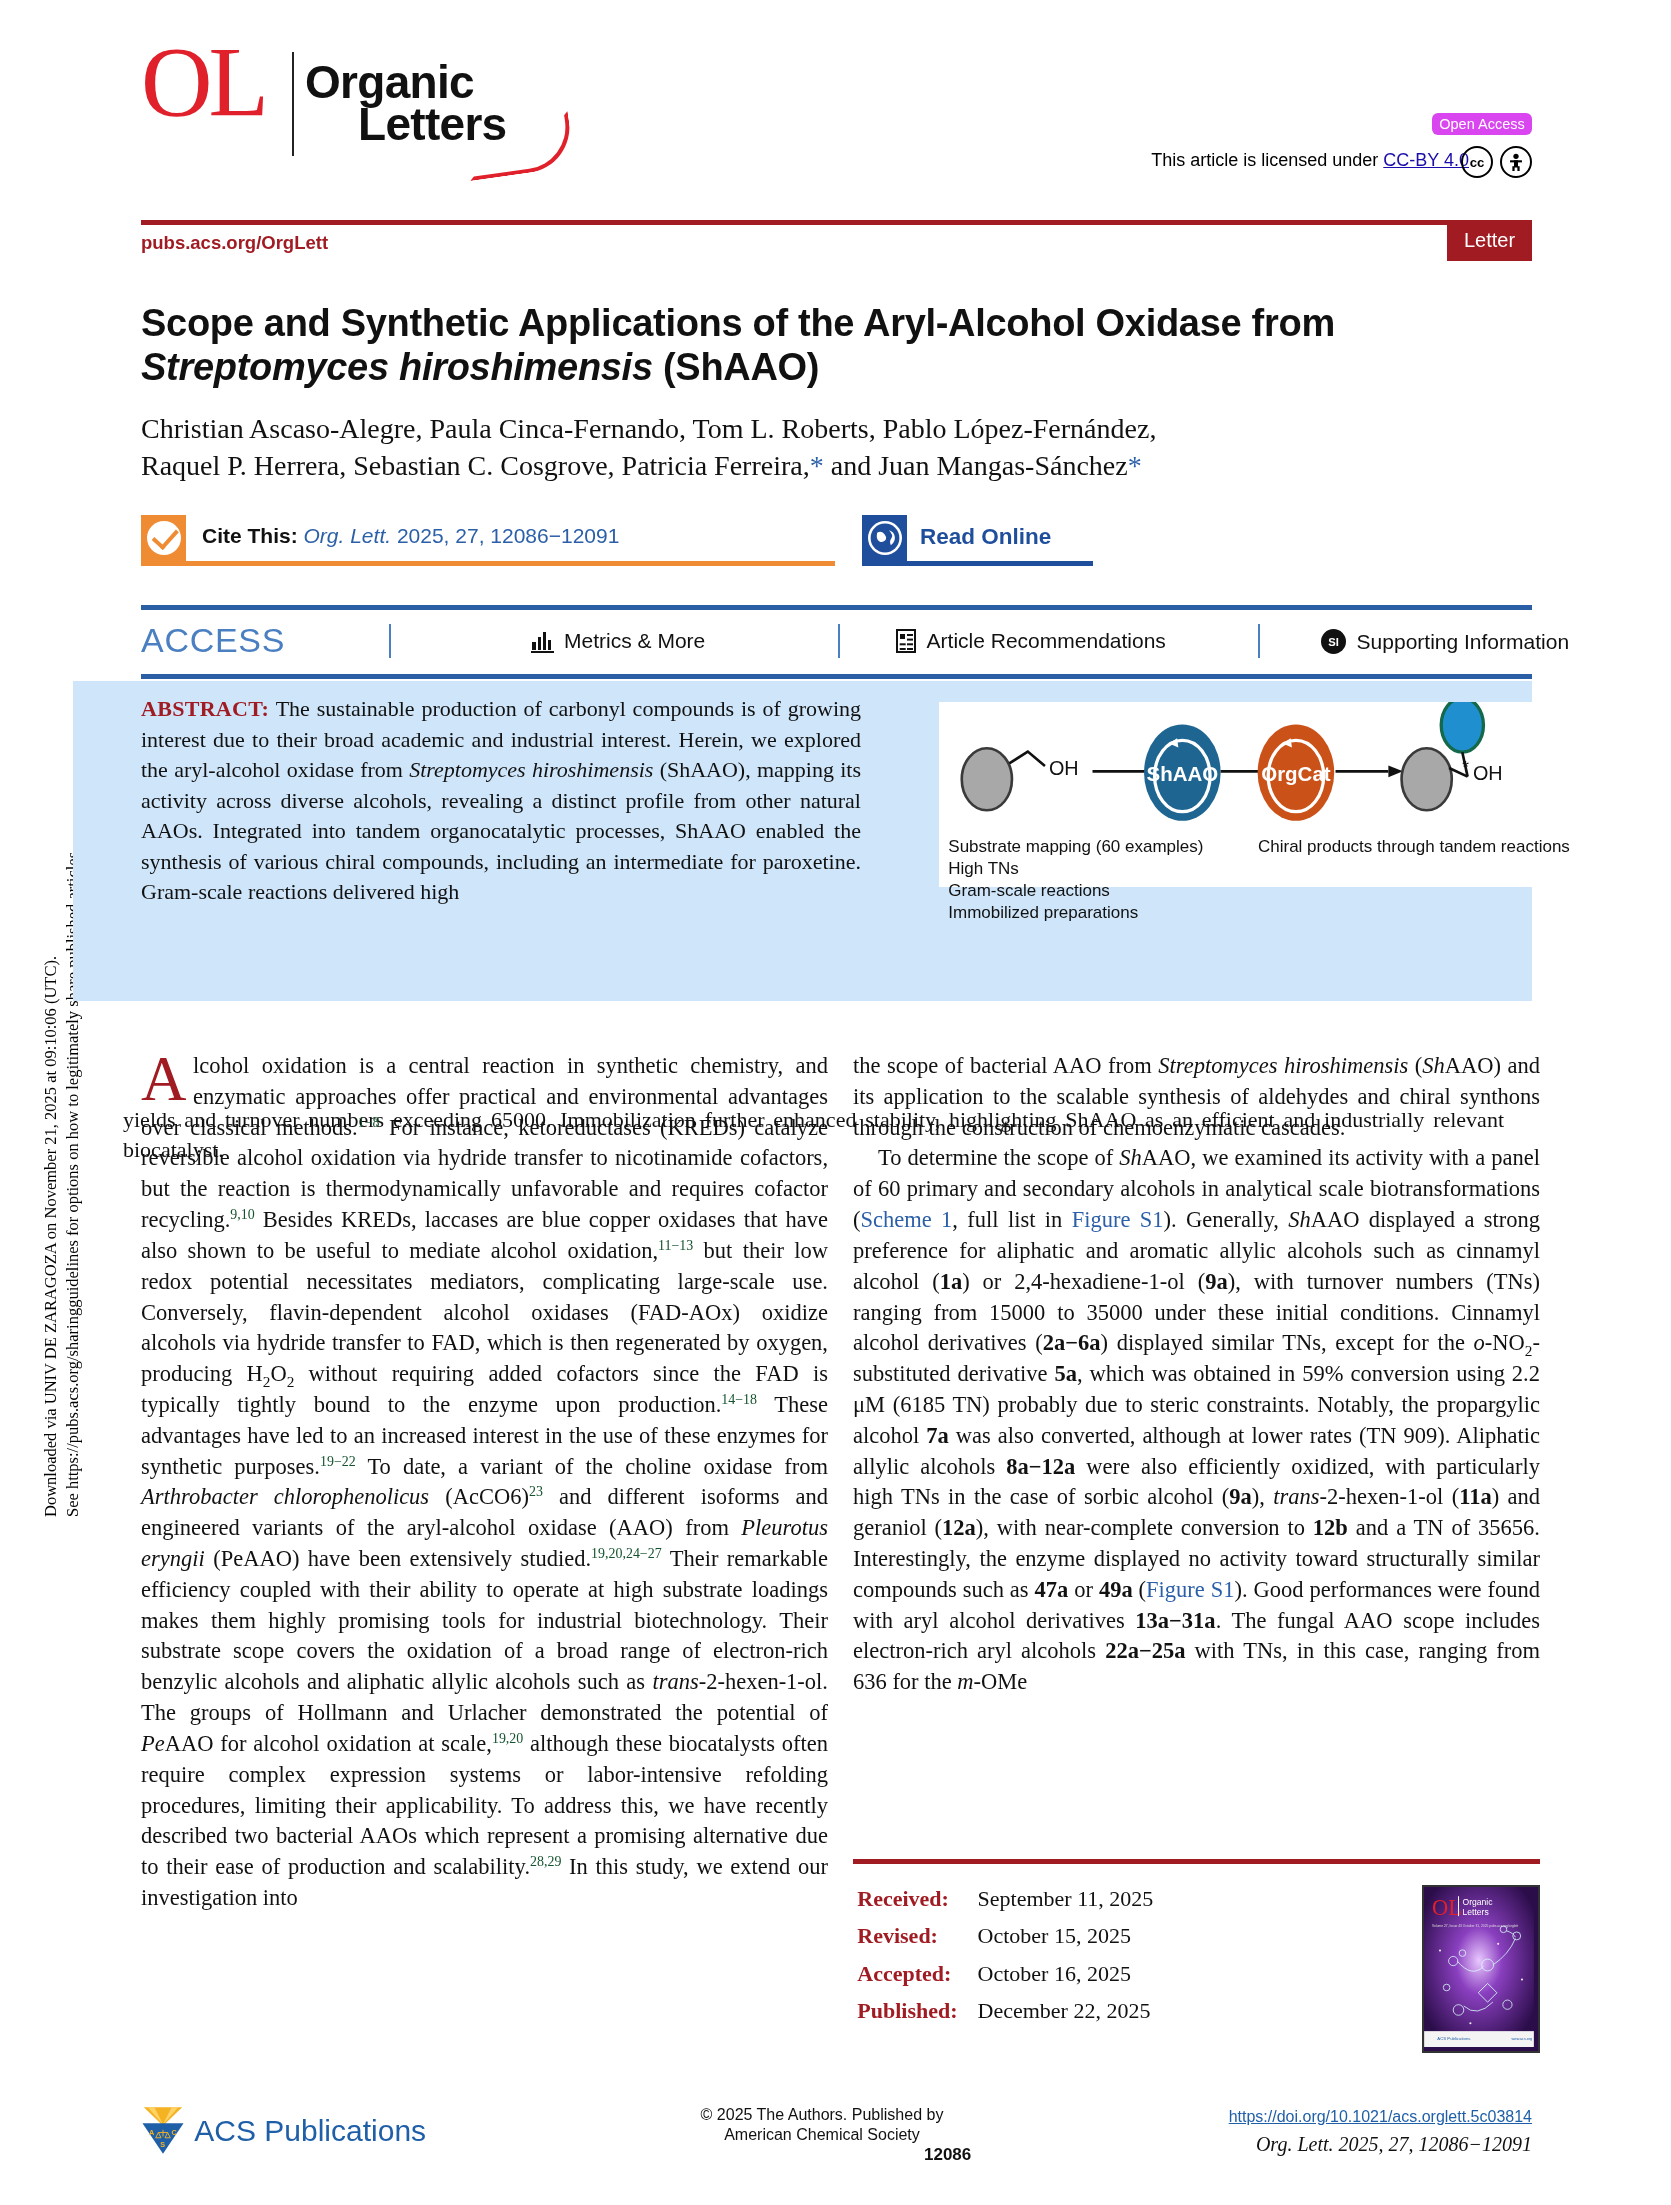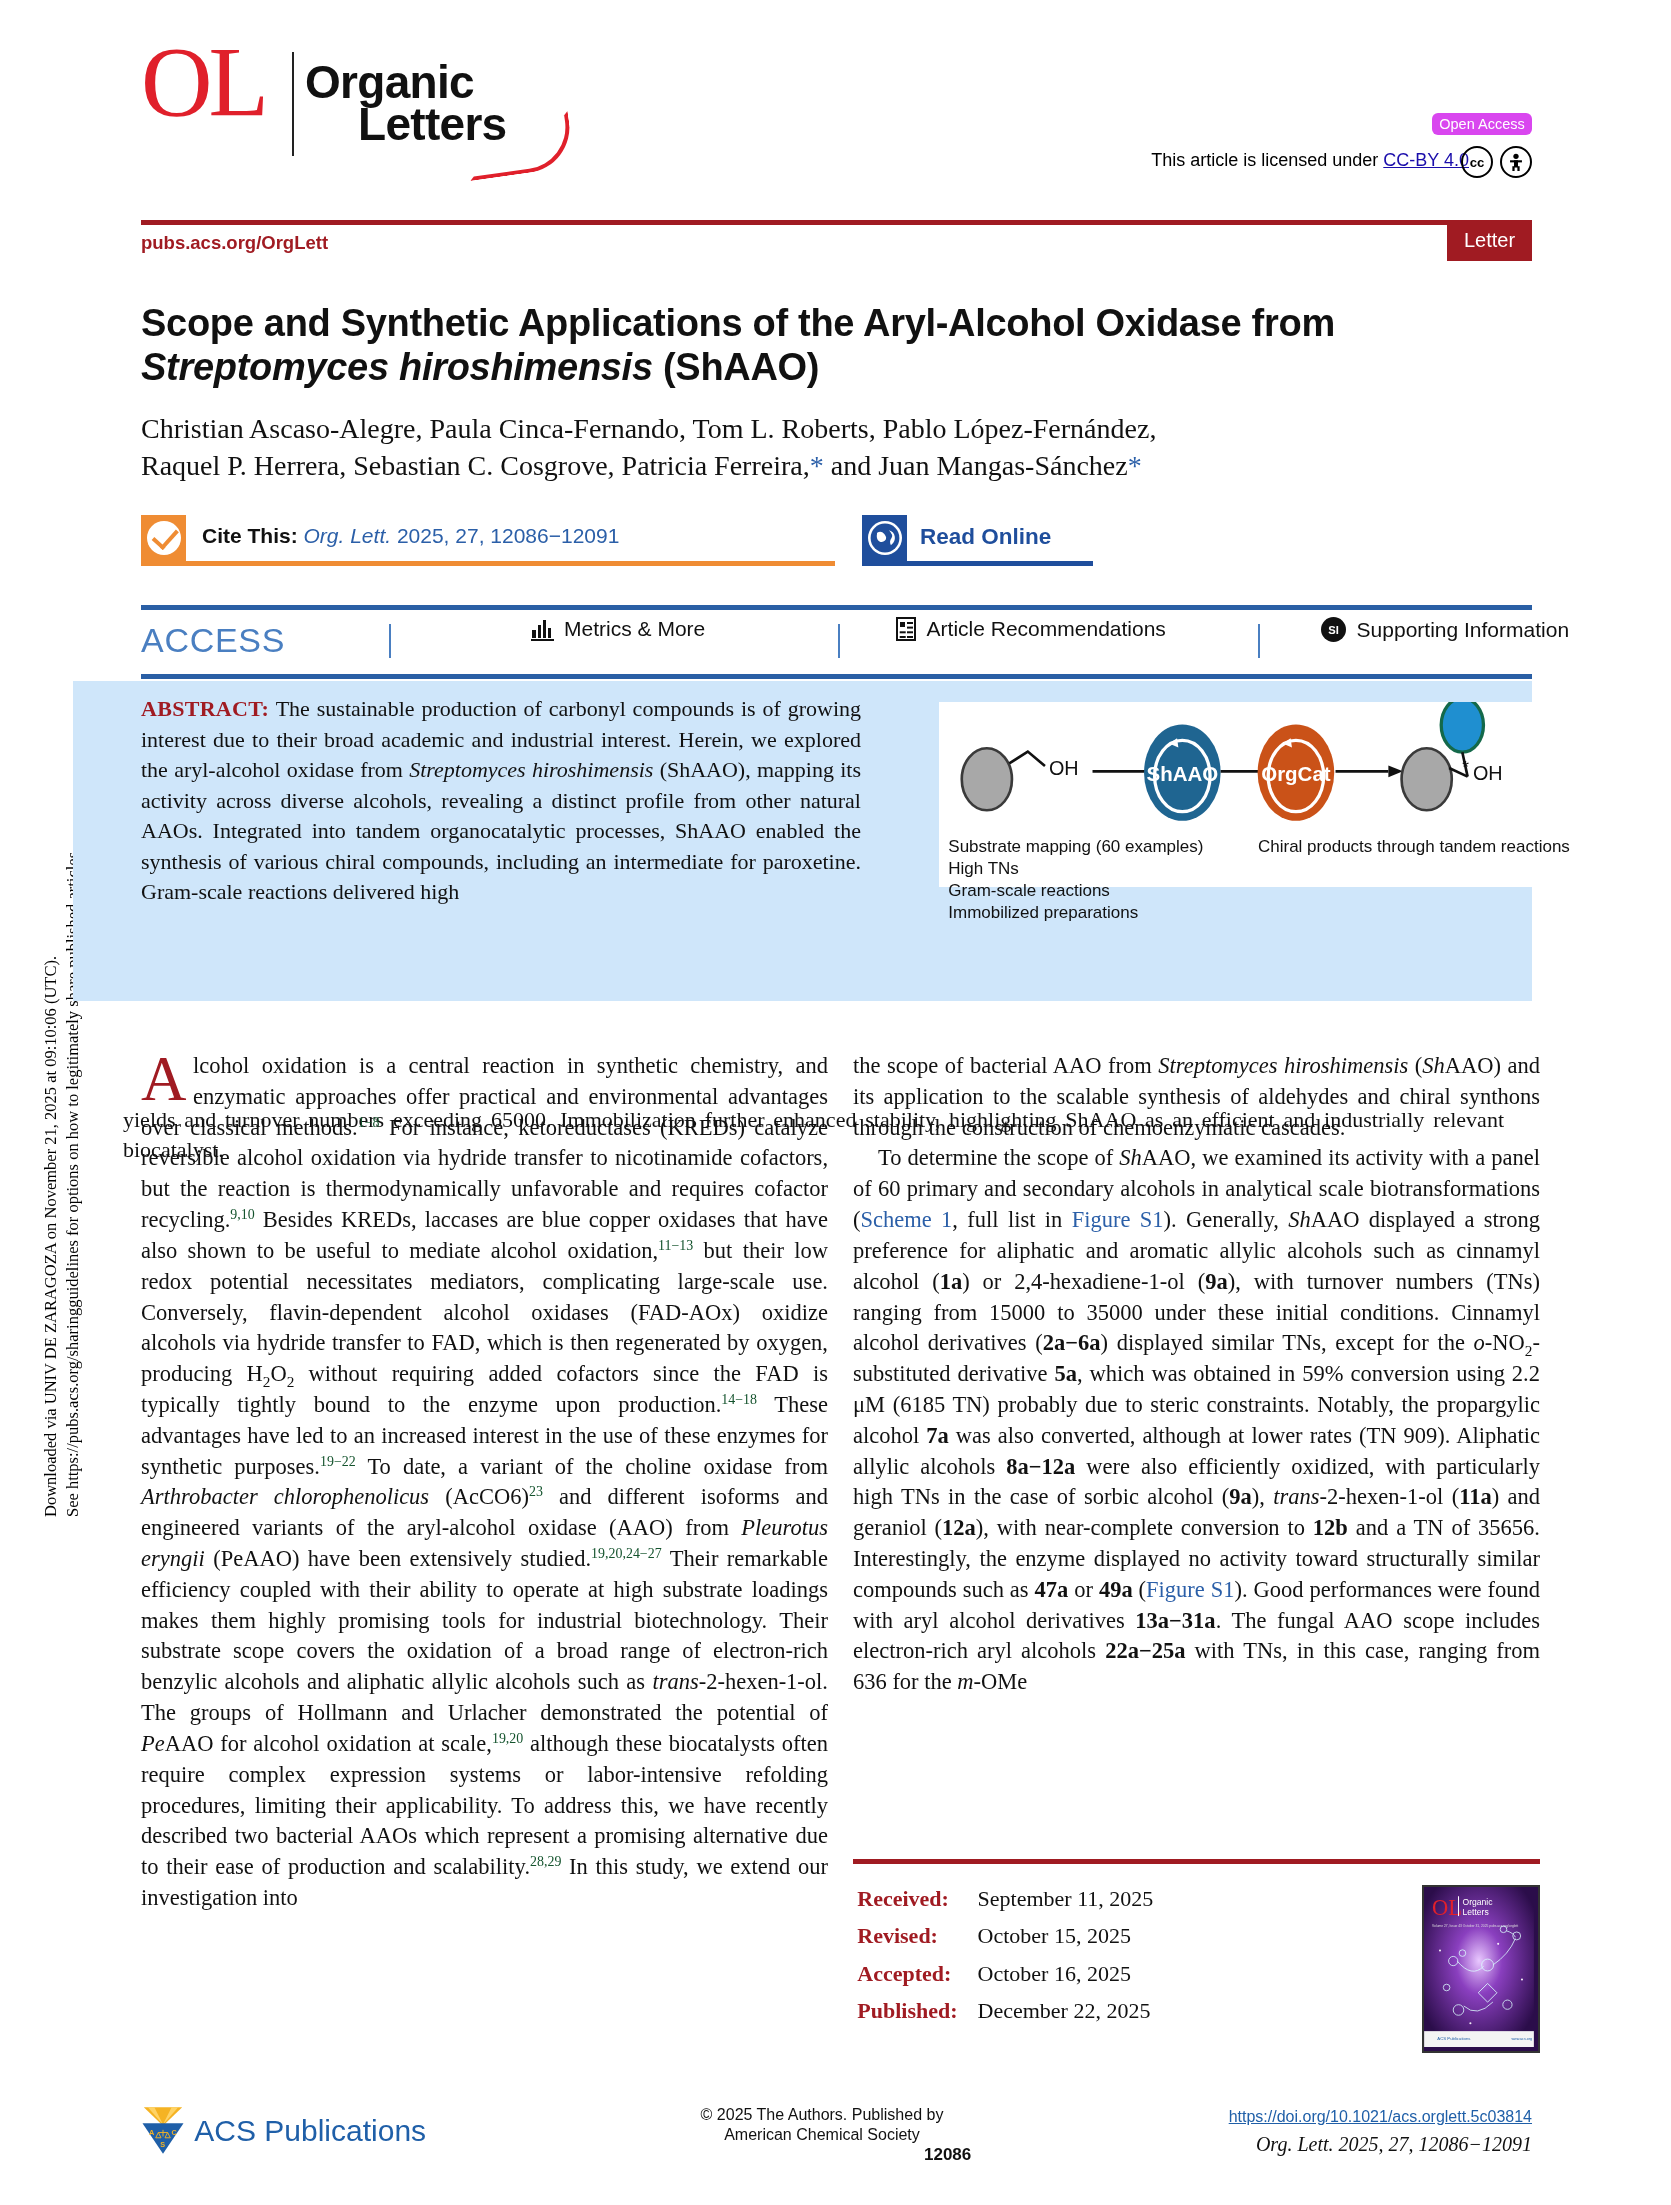--- a/index.html
+++ b/index.html
@@ -75,21 +75,21 @@
   .read-text{position:absolute;left:58px;top:9.3px;font-family:"Liberation Sans",sans-serif;
              font-size:22.5px;font-weight:700;color:#1f4e9c;white-space:nowrap;}
 
   
   .accessbar{position:absolute;left:141px;top:605px;width:1391px;height:74px;}
   .ab-top{position:absolute;left:0;top:0;width:1391px;height:4.6px;background:#2a5fa5;}
   .ab-bot{position:absolute;left:0;top:69px;width:1391px;height:4.6px;background:#2a5fa5;}
   .ab-access{position:absolute;left:0;top:16px;font-family:"Liberation Sans",sans-serif;
              font-size:34px;font-weight:400;color:#4a7fc1;letter-spacing:0.7px;}
   .ab-div{position:absolute;top:18.5px;width:2px;height:34px;background:#4a7fc1;}
-  .ab-item{position:absolute;top:12px;display:flex;align-items:flex-end;gap:10.6px;
+  .ab-item{position:absolute;top:24px;display:flex;align-items:flex-end;gap:10.6px;
            font-family:"Liberation Sans",sans-serif;font-size:21px;color:#111;white-space:nowrap;}
   .ico-metrics{width:22.5px;height:22.5px;position:relative;}
   .ico-metrics i{position:absolute;bottom:2.6px;width:3.3px;background:#111;}
   .ico-metrics .b1{left:1.3px;height:8px}.ico-metrics .b2{left:6.6px;height:13.2px}
   .ico-metrics .b3{left:12px;height:18px}.ico-metrics .b4{left:17px;height:10.6px}
   .ico-metrics::after{content:"";position:absolute;left:0;bottom:0;width:22.5px;height:2px;background:#111;}
   .ico-rec{width:20px;height:24px;border:2px solid #111;position:relative;box-sizing:border-box;}
   .ico-rec::before{content:"";position:absolute;left:2px;top:2.6px;width:5.3px;height:5.3px;background:#111;}
   .ico-rec::after{content:"";position:absolute;left:9.3px;top:3.3px;width:6px;height:2px;background:#111;
                   box-shadow:0 4.6px 0 #111,-7.3px 9.3px 0 #111,0 9.3px 0 #111,-7.3px 14px 0 #111,0 14px 0 #111;}

